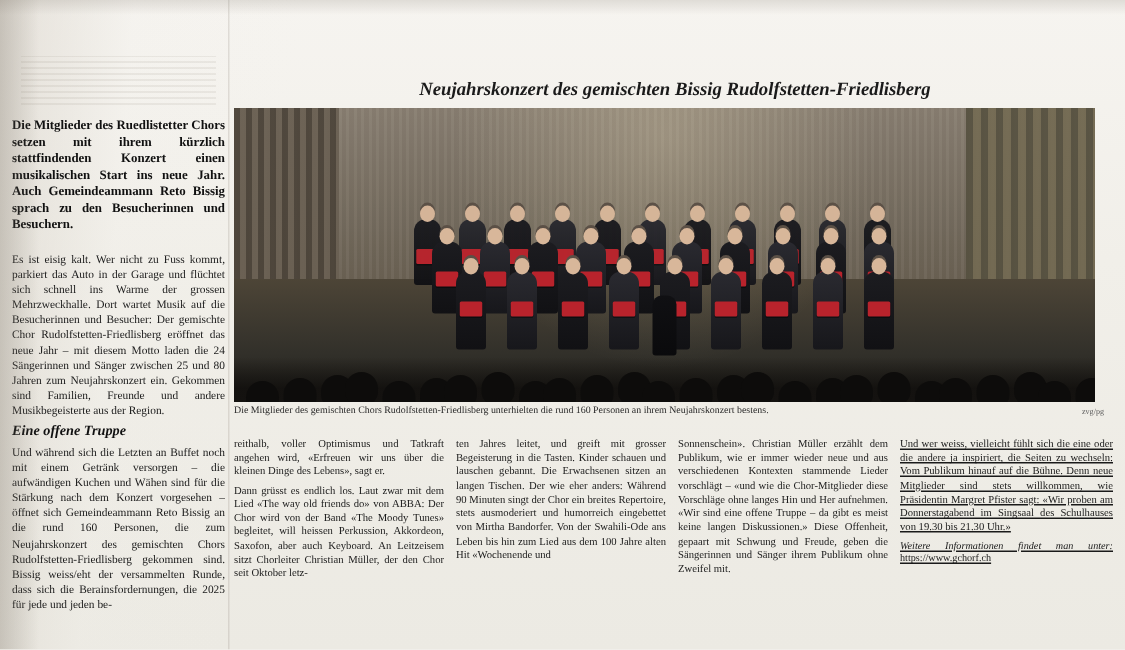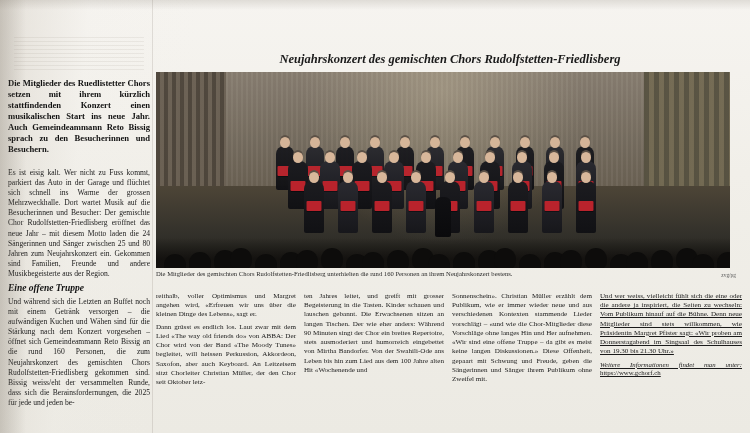--- a/index.html
+++ b/index.html
@@ -282,21 +282,21 @@
 </head>
 <body>
 
 <div class="paper"></div>
 <div class="ghost-text"></div>
 
 <div class="page">
 
   <div class="fold"></div>
 
-  <div class="subheadline">Neujahrskonzert des gemischten Chors Rudolfstetten-Friedlisberg</div>
+  <div class="subheadline">Neujahrskonzert des gemischten Bissig Rudolfstetten-Friedlisberg</div>
 
   <div class="lead">Die Mitglieder des Ruedlistetter Chors setzen mit ihrem kürzlich stattfindenden Konzert einen musikalischen Start ins neue Jahr. Auch Gemeindeammann Reto Bissig sprach zu den Besucherinnen und Besuchern.</div>
   <div class="lead-body">Es ist eisig kalt. Wer nicht zu Fuss kommt, parkiert das Auto in der Garage und flüchtet sich schnell ins Warme der grossen Mehrzweckhalle. Dort wartet Musik auf die Besucherinnen und Besucher: Der gemischte Chor Rudolfstetten-Friedlisberg eröffnet das neue Jahr – mit diesem Motto laden die 24 Sängerinnen und Sänger zwischen 25 und 80 Jahren zum Neujahrskonzert ein. Gekommen sind Familien, Freunde und andere Musikbegeisterte aus der Region.</div>
   <div class="sub-title">Eine offene Truppe</div>
   <div class="lead-body2">Und während sich die Letzten an Buffet noch mit einem Getränk versorgen – die aufwändigen Kuchen und Wähen sind für die Stärkung nach dem Konzert vorgesehen – öffnet sich Gemeindeammann Reto Bissig an die rund 160 Personen, die zum Neujahrskonzert des gemischten Chors Rudolfstetten-Friedlisberg gekommen sind. Bissig weiss/eht der versammelten Runde, dass sich die Berainsfordernungen, die 2025 für jede und jeden be-</div>
 
   <div class="photo-wrap">
     <div class="photo">
       <div class="wall"></div>
       <div class="curtain"></div>
@@ -457,21 +457,21 @@
           </div>
       </div>
     </div>
   </div>
 
   <div class="caption">Die Mitglieder des gemischten Chors Rudolfstetten-Friedlisberg unterhielten die rund 160 Personen an ihrem Neujahrskonzert bestens.</div>
   <div class="photo-credit">zvg/pg</div>
 
   <div class="cols">
     <div class="col col-1">
-      <p>reithalb, voller Optimismus und Margret angehen wird, «Erfreuen wir uns über die kleinen Dinge des Lebens», sagt er.</p>
+      <p>reithalb, voller Optimismus und Tatkraft angehen wird, «Erfreuen wir uns über die kleinen Dinge des Lebens», sagt er.</p>
       <p>Dann grüsst es endlich los. Laut zwar mit dem Lied «The way old friends do» von ABBA: Der Chor wird von der Band «The Moody Tunes» begleitet, will heissen Perkussion, Akkordeon, Saxofon, aber auch Keyboard. An Leitzeisem sitzt Chorleiter Christian Müller, der den Chor seit Oktober letz-</p>
     </div>
     <div class="col col-2">
       <p>ten Jahres leitet, und greift mit grosser Begeisterung in die Tasten. Kinder schauen und lauschen gebannt. Die Erwachsenen sitzen an langen Tischen. Der wie eher anders: Während 90 Minuten singt der Chor ein breites Repertoire, stets ausmoderiert und humorreich eingebettet von Mirtha Bandorfer. Von der Swahili-Ode ans Leben bis hin zum Lied aus dem 100 Jahre alten Hit «Wochenende und</p>
     </div>
     <div class="col col-3">
       <p>Sonnenschein». Christian Müller erzählt dem Publikum, wie er immer wieder neue und aus verschiedenen Kontexten stammende Lieder vorschlägt – «und wie die Chor-Mitglieder diese Vorschläge ohne langes Hin und Her aufnehmen. «Wir sind eine offene Truppe – da gibt es meist keine langen Diskussionen.» Diese Offenheit, gepaart mit Schwung und Freude, geben die Sängerinnen und Sänger ihrem Publikum ohne Zweifel mit.</p>
     </div>
     <div class="col col-4">
       <p>Und wer weiss, vielleicht fühlt sich die eine oder die andere ja inspiriert, die Seiten zu wechseln: Vom Publikum hinauf auf die Bühne. Denn neue Mitglieder sind stets willkommen, wie Präsidentin Margret Pfister sagt: «Wir proben am Donnerstagabend im Singsaal des Schulhauses von 19.30 bis 21.30 Uhr.»</p>

